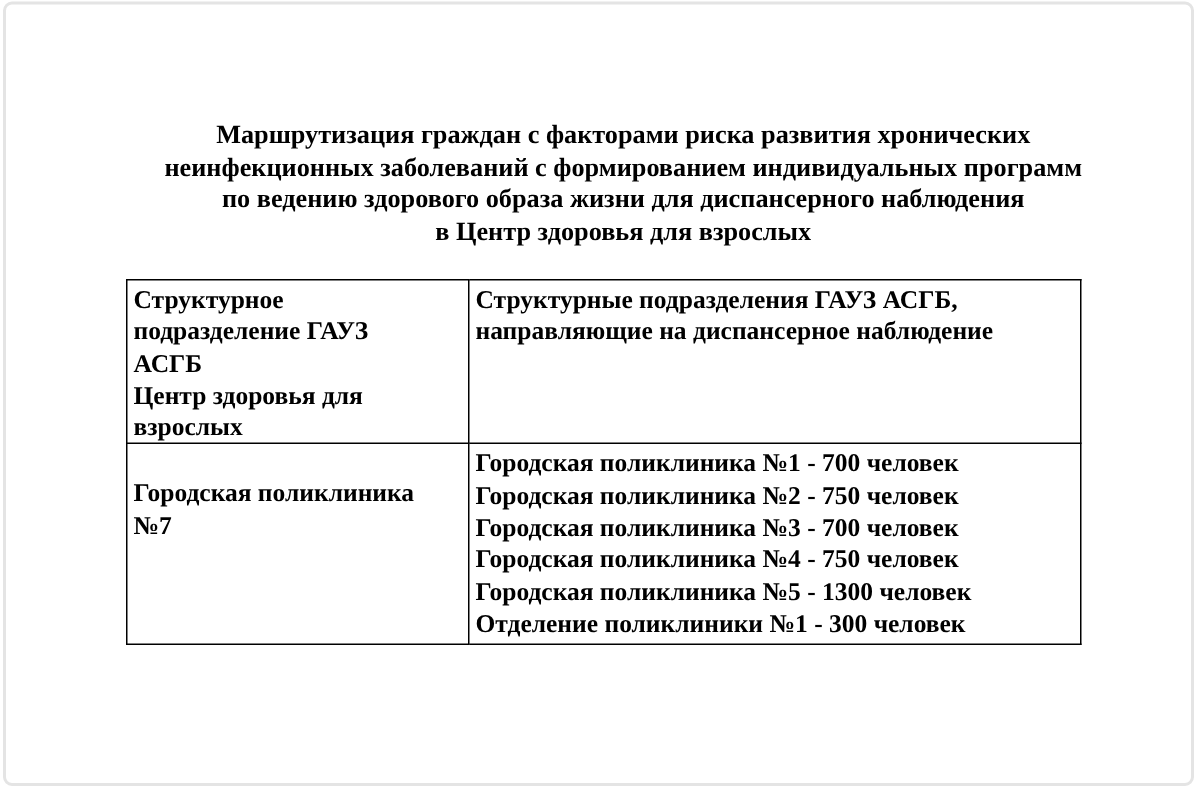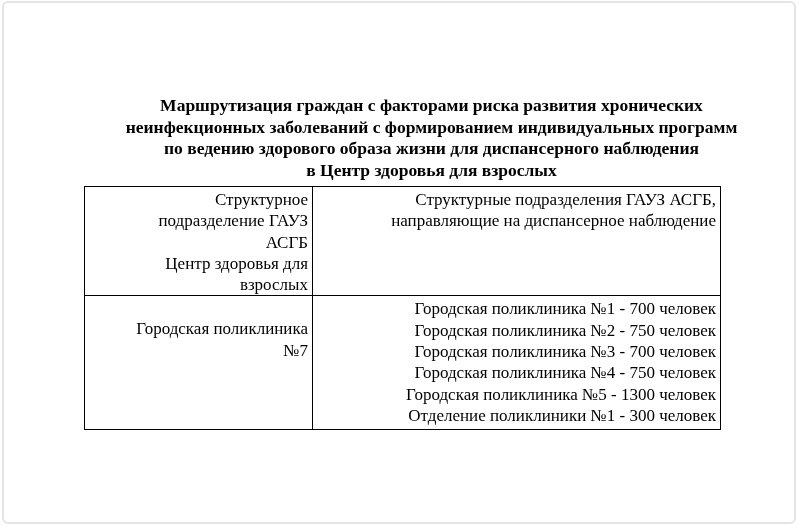--- a/index.html
+++ b/index.html
@@ -23,21 +23,21 @@
     bottom: 2px;
     border: 2px solid var(--page-edge, #e4e4e4);
     border-radius: 6px;
     pointer-events: none;
   }
   .doc-title {
     position: absolute;
     left: 86px;
     top: 79px;
     width: 659px;
-    margin: 16px;
+    margin: 0;
     font-size: 17.5px;
     line-height: 21.5px;
     font-weight: bold;
     text-align: center;
     white-space: pre-line;
   }
   .routing-table {
     position: absolute;
     left: 84px;
     top: 186px;
@@ -46,22 +46,22 @@
     table-layout: fixed;
   }
   .col-left  { width: 228px; }
   .col-right { width: 408px; }
   .routing-table tr.header-row { height: 107px; }
   .routing-table tr.data-row   { height: 134px; }
   .cell {
     border: 1.5px solid var(--table-border, #000000);
     font-size: 17px;
     line-height: 21.3px;
-    font-weight: normal;
-    text-align: right;
+    font-weight: bold;
+    text-align: left;
     vertical-align: top;
     white-space: pre-line;
     padding: 2px 4px 0 4px;
   }
   .cell.body-left { padding-top: 22px; }
 </style>
 </head>
 <body>
 
 <div class="page">

